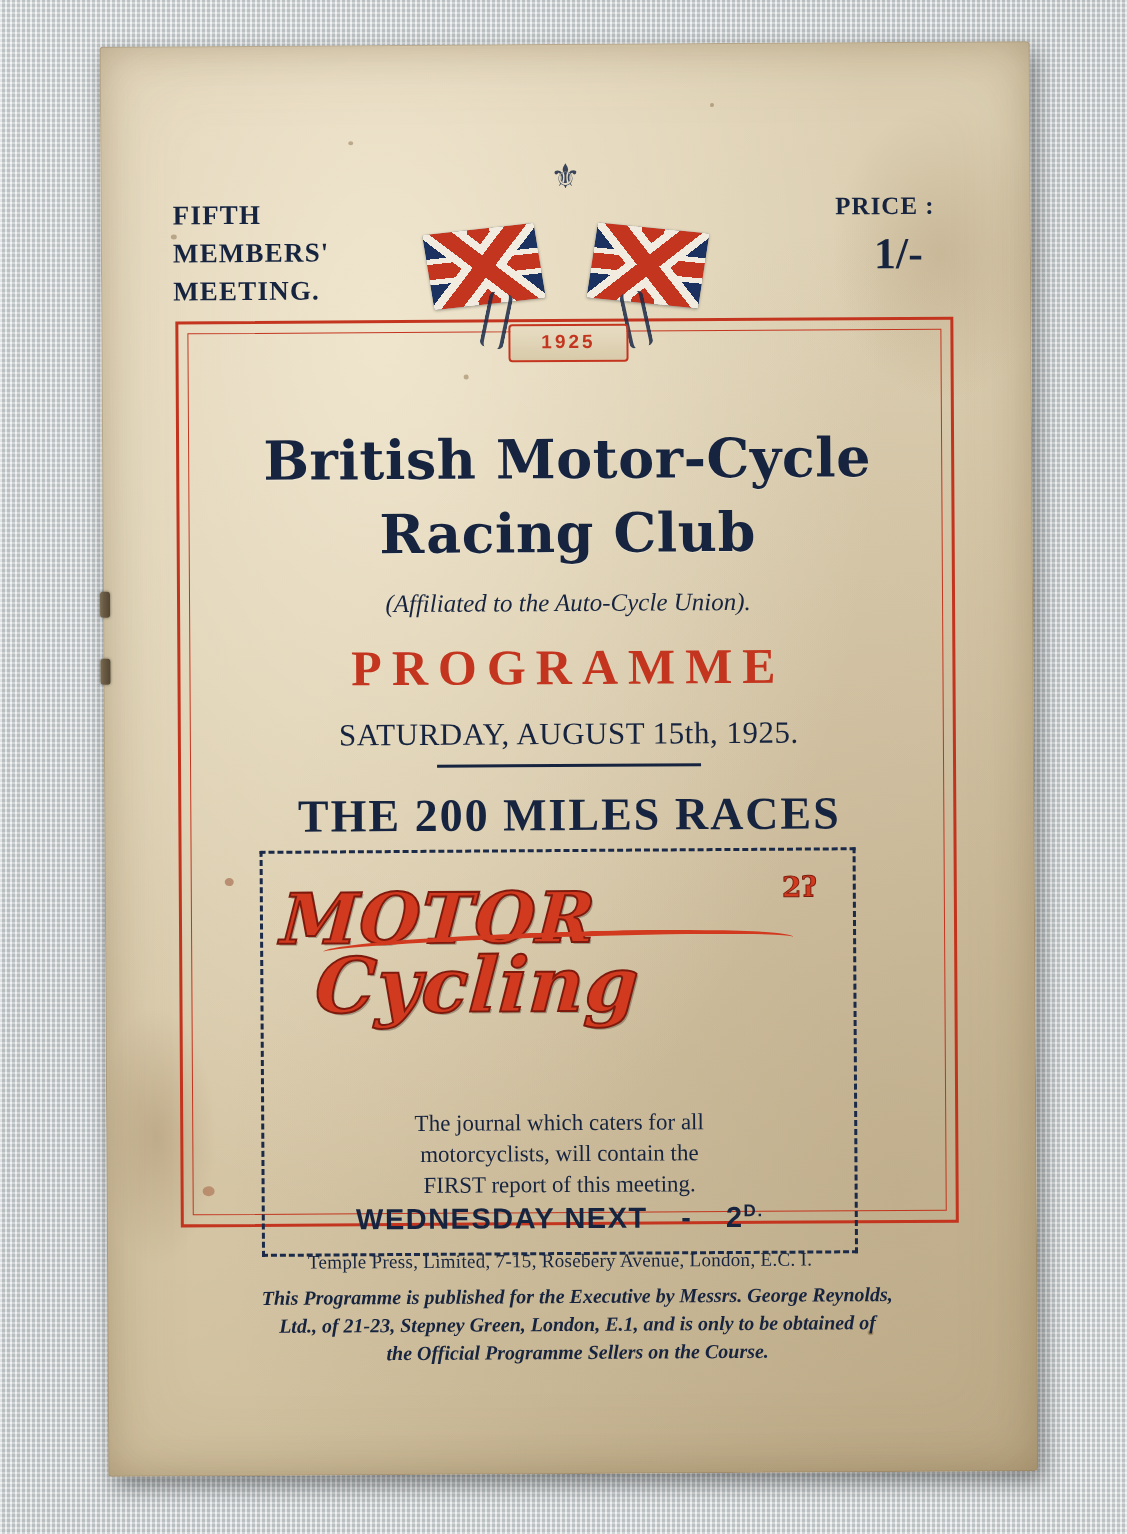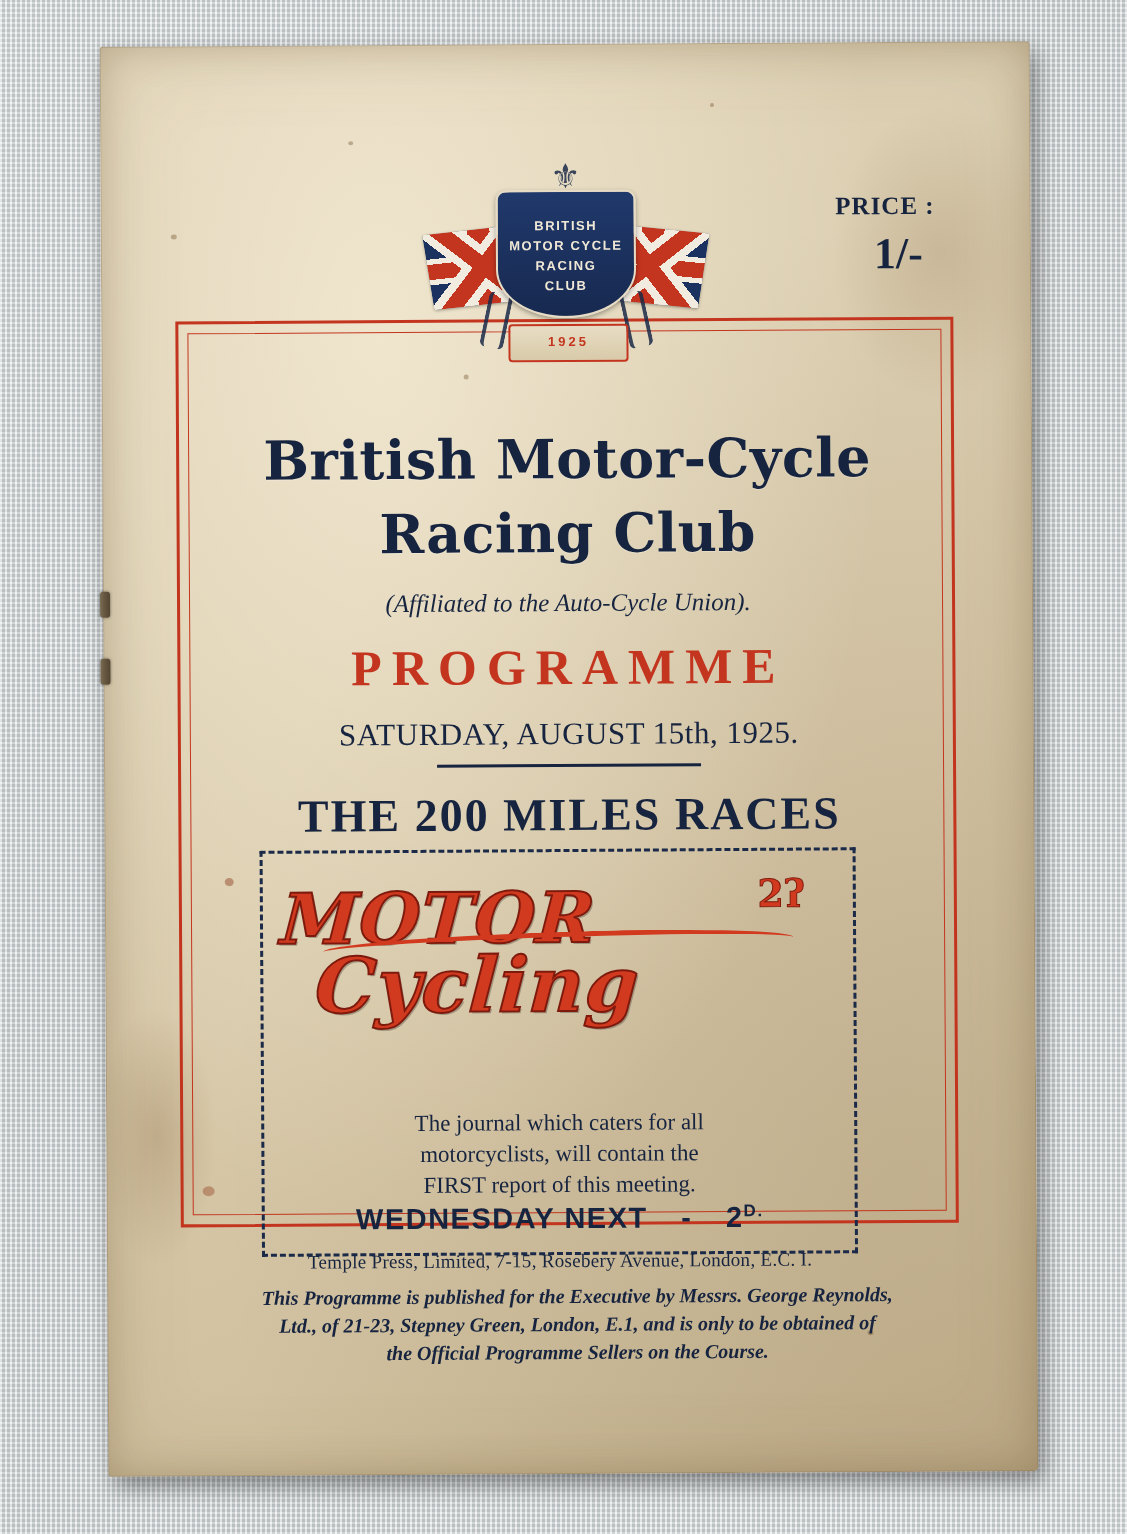--- a/index.html
+++ b/index.html
@@ -206,21 +206,21 @@
     margin-left: -58px;
     top: 182px;
     width: 116px;
     height: 34px;
     background: linear-gradient(180deg,#e8ddc4,#d8caa9);
     border: 2px solid #c4351f;
     border-radius: 4px;
     color: #c4351f;
     font-family: "Liberation Sans", sans-serif;
     font-weight: bold;
-    font-size: 13px;
+    font-size: 19px;
     letter-spacing: 3px;
     text-align: center;
     line-height: 32px;
   }
   .chain {
     position: absolute;
     top: 150px;
     width: 16px;
     height: 56px;
     border-left: 4px solid #1b2a48;
@@ -326,25 +326,25 @@
     font-style: italic;
     font-size: 70px;
     letter-spacing: 1px;
     color: #d23a1f;
     -webkit-text-stroke: 2px #7d1a0d;
     text-shadow: 2px 2px 0 rgba(0,0,0,0.25);
     transform: skewX(-4deg);
   }
   .mc-sup {
     position: absolute;
-    right: 48px;
+    right: 36px;
     top: 6px;
     font-family: "DejaVu Serif", serif;
     font-weight: bold;
-    font-size: 38px;
+    font-size: 28px;
     color: #d23a1f;
     -webkit-text-stroke: 1px #7d1a0d;
   }
   .mc-cycling {
     position: absolute;
     left: 52px;
     top: 74px;
     font-family: "DejaVu Serif", serif;
     font-weight: bold;
     font-style: italic;
@@ -434,36 +434,35 @@
     <div class="speck" style="left:96px; top:1140px; width:12px; height:10px; background:rgba(150,70,35,0.42);"></div>
     <div class="speck" style="left:362px; top:330px; width:5px; height:5px;"></div>
     <div class="speck" style="left:760px; top:1288px; width:6px; height:5px;"></div>
     <div class="stain" style="left:-10px; top:960px; width:120px; height:260px; background:radial-gradient(ellipse at center, rgba(120,85,45,0.22), rgba(120,85,45,0) 70%);"></div>
     <div class="stain" style="right:-20px; top:60px; width:220px; height:300px; background:radial-gradient(ellipse at center, rgba(120,85,45,0.18), rgba(120,85,45,0) 70%);"></div>
 
     <div id="inner">
 
       <div class="redframe"></div>
 
+      <div class="tl">
+        <div>FIFTH</div>
+        <div>MEMBERS'</div>
+        <div>MEETING.</div>
+      </div>
 
       <div class="price-label">PRICE :</div>
       <div class="price-value">1/-</div>
 
       <div id="badge">
         <div class="crest-top">⚜</div>
         <div class="flag left"></div>
         <div class="flag right"></div>
         <div class="chain l"></div>
         <div class="chain r"></div>
-        <div class="shield">
-          <span>BRITISH</span>
-          <span>MOTOR CYCLE</span>
-          <span>RACING</span>
-          <span>CLUB</span>
-        </div>
         <div class="scroll-year">1925</div>
       </div>
 
       <div class="club-title">
         <span class="l1">British Motor-Cycle</span>
         <span class="l2">Racing Club</span>
       </div>
 
       <div class="affil">(Affiliated to the Auto-Cycle Union).</div>
 

